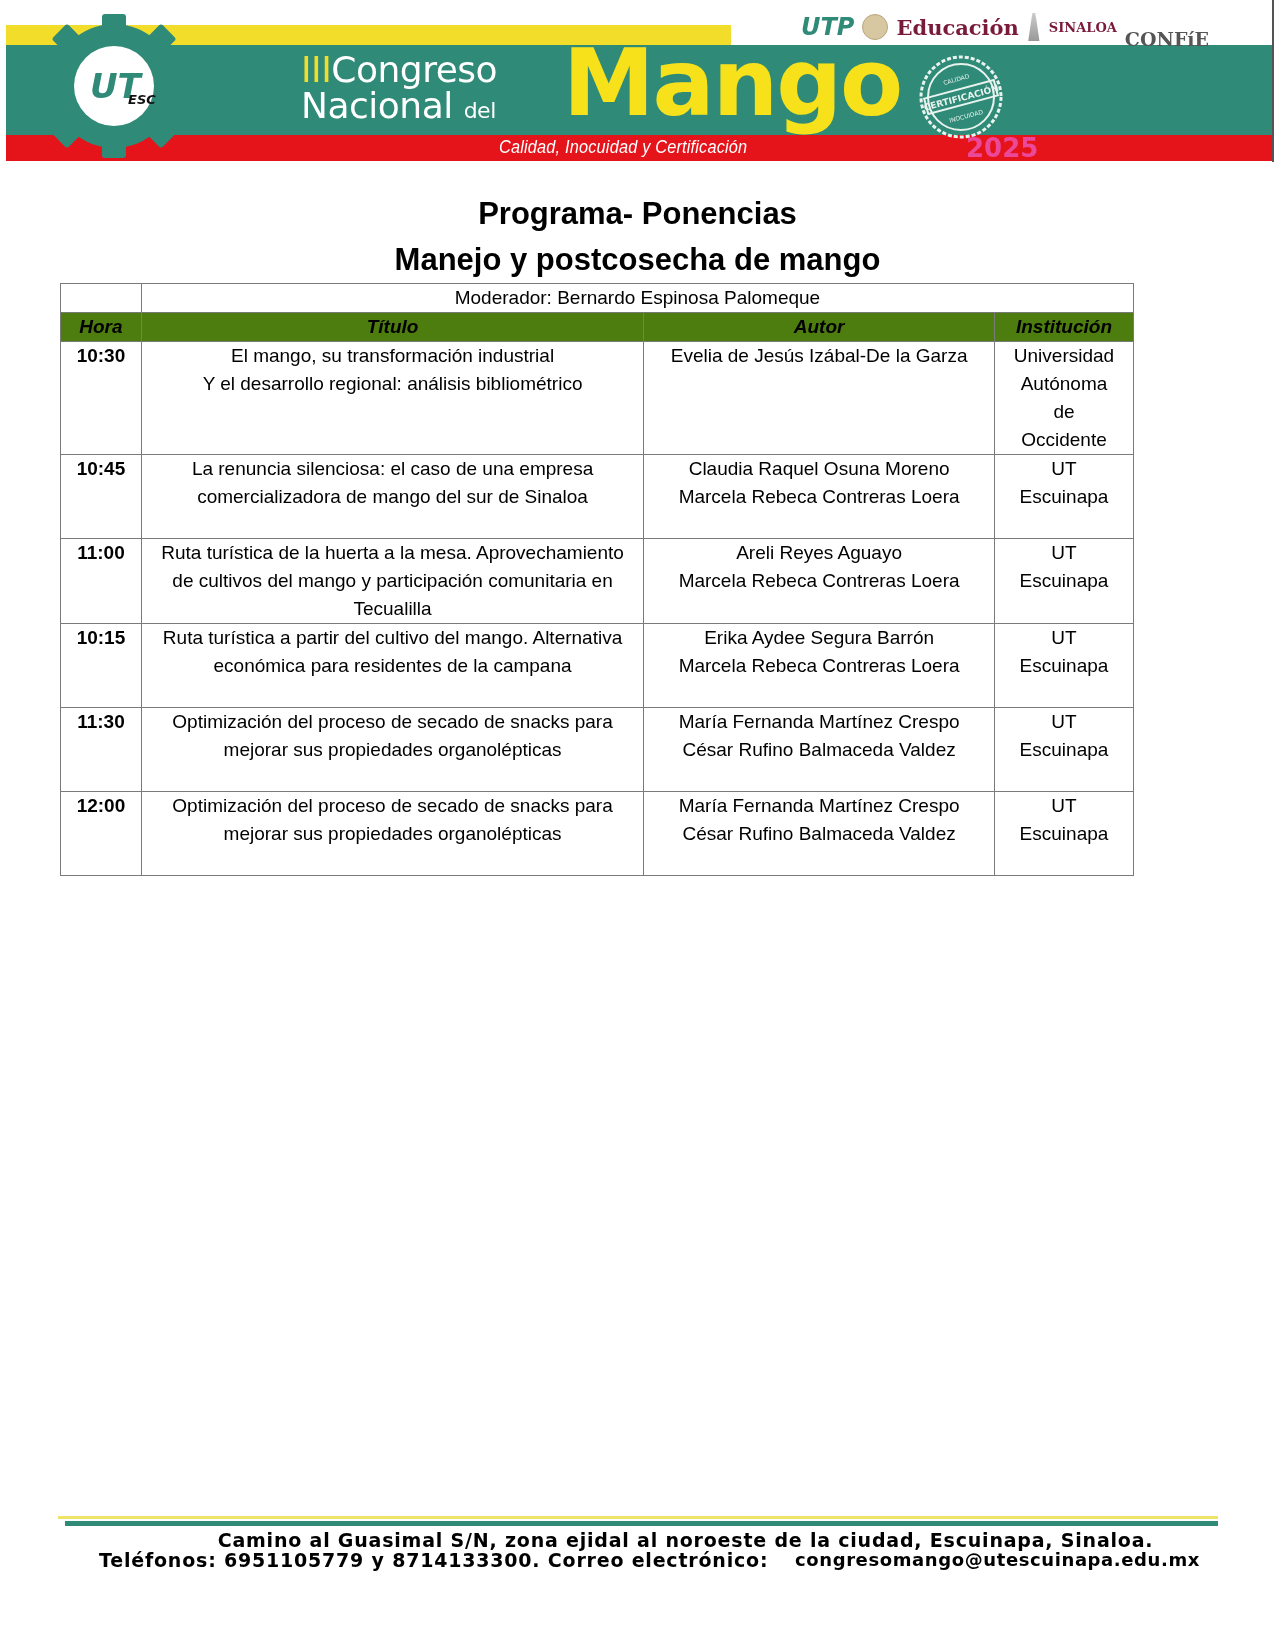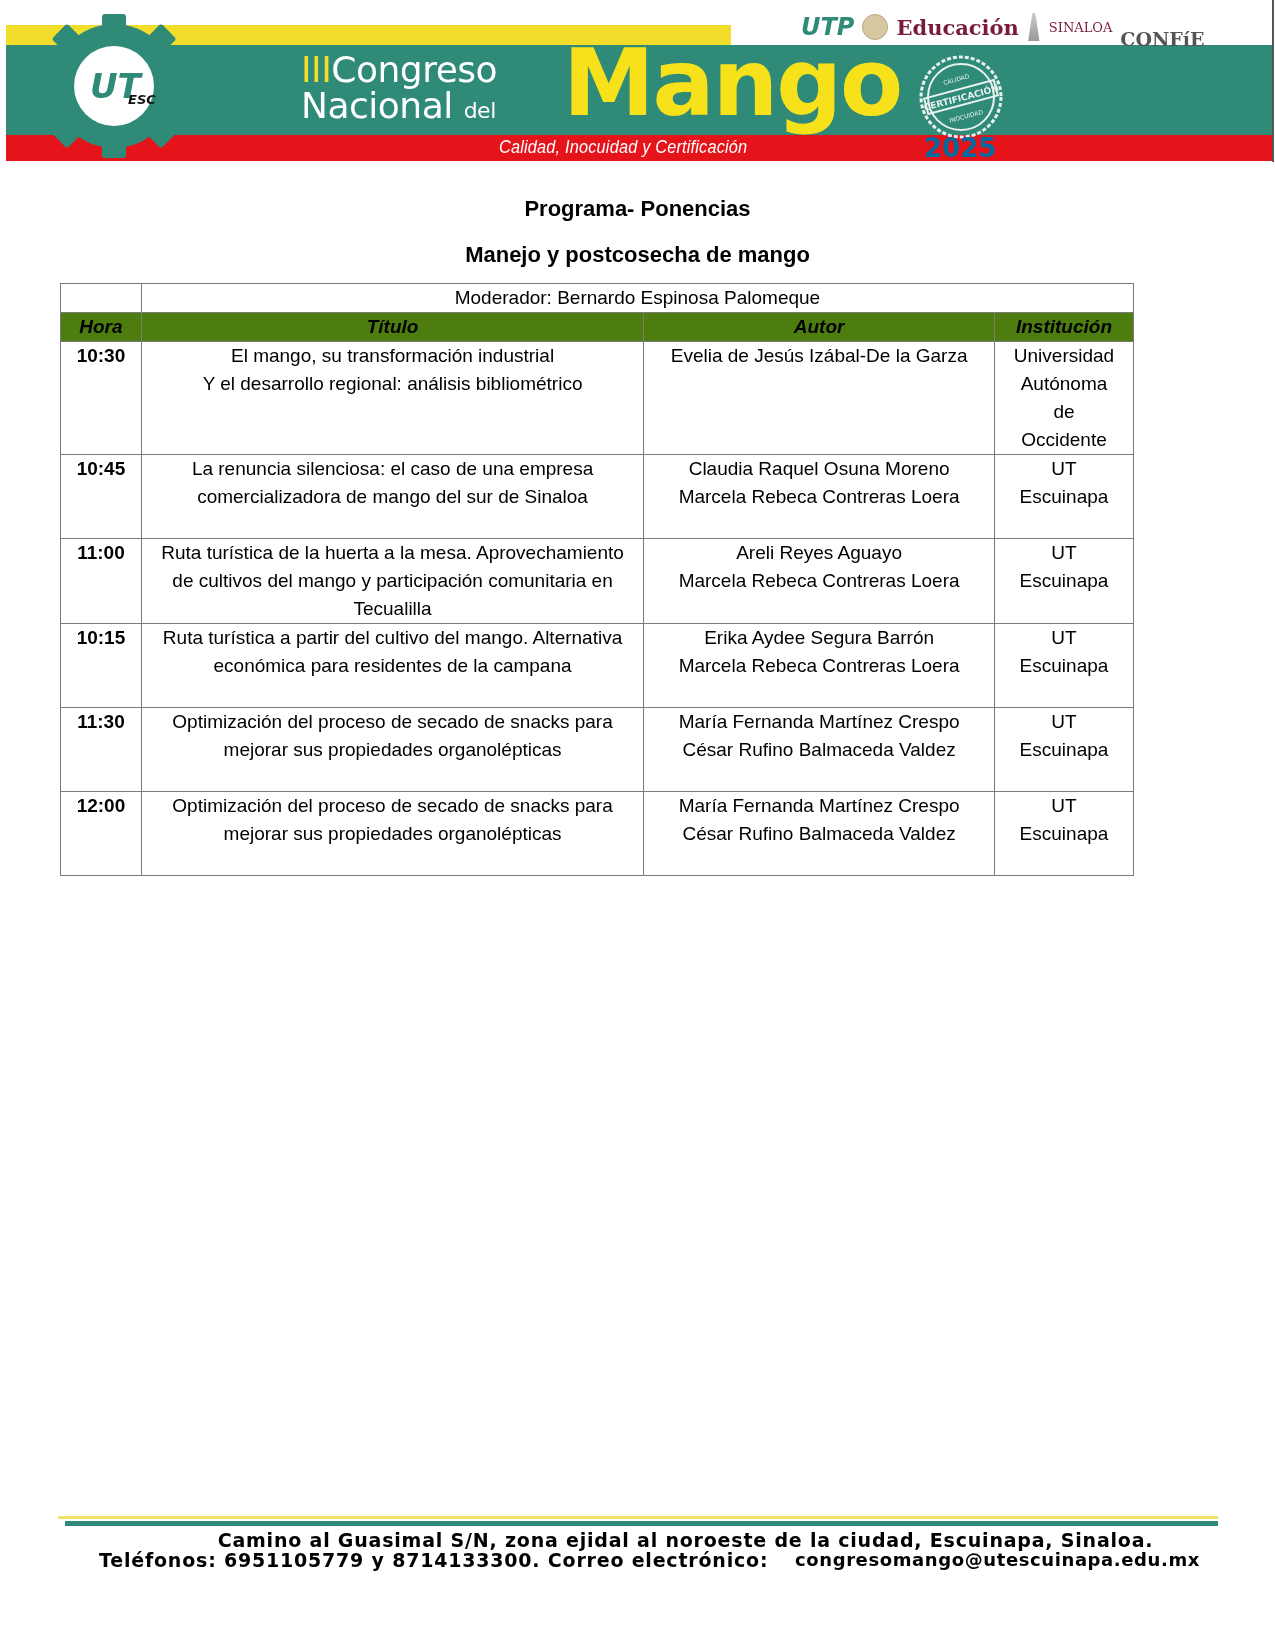--- a/index.html
+++ b/index.html
@@ -11,33 +11,33 @@
   .band-teal { position:absolute; left:0; top:45px; width:1268px; height:90px; background:#2f8a77; }
   .band-red { position:absolute; left:0; top:135px; width:1268px; height:26px; background:#e5141b; }
   .band-frame { position:absolute; right:0; top:0; width:2px; height:162px; background:#555; }
 
   .logo-gear { position:absolute; left:28px; top:12px; width:160px; height:148px; }
   .congreso { position:absolute; left:295px; top:52px; color:#fff; font-family:"DejaVu Sans", sans-serif; font-size:36px; line-height:36px; letter-spacing:-0.5px; }
   .congreso .roman { color:#f2dd2a; }
   .congreso .del { font-size:22px; }
   .mango-word { position:absolute; left:557px; top:34px; color:#f7e11a; font-family:"DejaVu Sans", sans-serif; font-weight:bold; font-size:92px; line-height:100px; letter-spacing:-2px; }
   .tagline { position:absolute; left:493px; top:136px; color:#fff; font-style:italic; font-size:19px; font-family:"Liberation Sans", sans-serif; letter-spacing:0.2px; transform:scaleX(0.86); transform-origin:left; }
-  .year { position:absolute; left:918px; top:133px; color:#0369a1; font-weight:bold; font-size:26px; font-family:"DejaVu Sans", sans-serif; }
+  .year { position:absolute; left:960px; top:133px; color:#ec4899; font-weight:bold; font-size:26px; font-family:"DejaVu Sans", sans-serif; }
   .seal { position:absolute; left:913px; top:55px; width:84px; height:84px; }
 
   .sponsors { position:absolute; left:795px; top:10px; height:34px; display:flex; align-items:center; gap:8px; }
   .sp-utp { color:#2f8a77; font-weight:bold; font-style:italic; font-size:24px; font-family:"DejaVu Sans", sans-serif; }
   .sp-edu { color:#7a1a3a; font-weight:bold; font-size:21px; font-family:"DejaVu Serif", serif; }
-  .sp-sin { color:#7a1a3a; font-size:13px; font-weight:normal; font-family:"DejaVu Serif", serif; }
+  .sp-sin { color:#7a1a3a; font-size:13px; font-weight:bold; font-family:"DejaVu Serif", serif; }
   .sp-confie { color:#555; font-weight:bold; font-size:19px; font-family:"DejaVu Serif", serif;margin-top:24px; }
   .sp-emblem { width:24px; height:24px; border-radius:50%; background:#d8c8a2; border:1px solid #b8a67c; }
   .sp-statue { width:14px; height:28px; background:linear-gradient(#ccc,#999); clip-path:polygon(40% 0,60% 0,70% 30%,90% 100%,10% 100%,30% 30%); }
 
   
-  .doc-title { position:absolute; left:0; width:1275px; text-align:center; font-weight:bold; font-size:22px; font-family:"Liberation Sans", sans-serif; }
+  .doc-title { position:absolute; left:0; width:1275px; text-align:center; font-weight:bold; font-size:31px; font-family:"Liberation Sans", sans-serif; }
   .t1 { top:196px; }
   .t2 { top:242px; }
 
   
   table.prog { position:absolute; left:60px; top:283px; width:1074px; border-collapse:collapse; font-size:19px; font-family:"Liberation Sans", sans-serif; }
   table.prog td { border:1px solid #7a7a7a; vertical-align:top; text-align:center; line-height:28px; padding:0 4px; }
   table.prog .col-hora { width:75px; font-weight:bold; }
   table.prog .col-tit { width:540px; }
   table.prog .col-aut { width:375px; }
   table.prog .col-ins { width:134px; }

